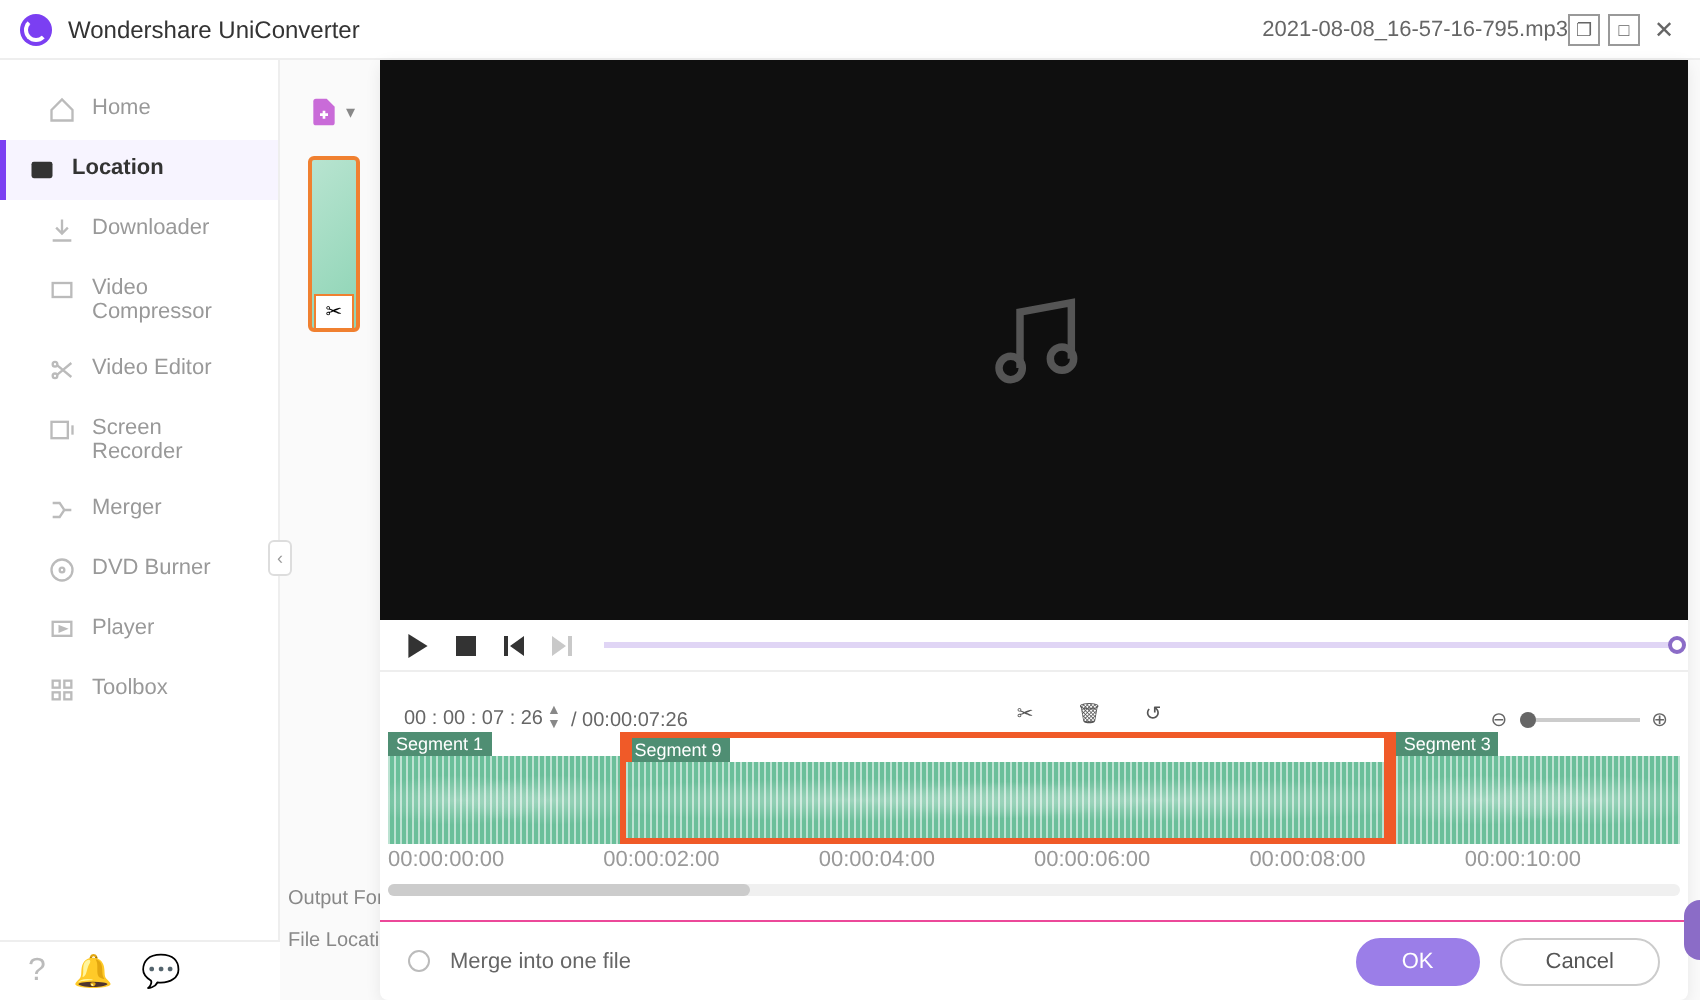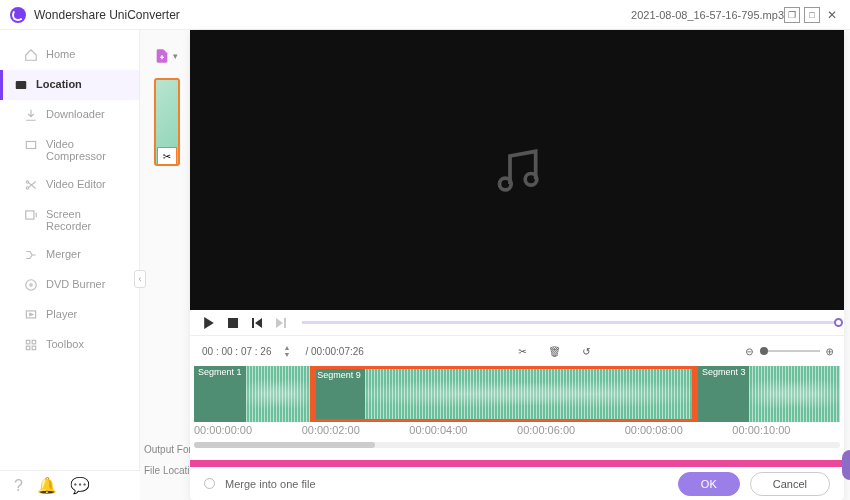--- a/index.html
+++ b/index.html
@@ -28,43 +28,43 @@
 .bottom-labels{position:absolute;left:4px;bottom:14px;font-size:10px;color:#888}
 .bottom-labels div{margin-bottom:10px}
 .editor{position:absolute;left:50px;right:6px;top:0;bottom:0;background:#fff;border-radius:4px;box-shadow:0 2px 8px rgba(0,0,0,.08);display:flex;flex-direction:column}
 .preview{flex:0 0 280px;background:#0f0f0f;display:flex;align-items:center;justify-content:center}
 .music-icon{color:#555}
 .controls{height:26px;display:flex;align-items:center;padding:0 10px;gap:6px;border-bottom:1px solid #eee}
 .ctrl-btn{width:18px;height:18px;background:none;border:none;cursor:pointer;display:flex;align-items:center;justify-content:center;color:#555}
 .progress{flex:1;height:3px;background:#e0d5f5;position:relative;margin-left:6px}
 .progress-fill{position:absolute;left:0;top:0;height:100%;width:0%;background:#8b6cc7}
 .progress-knob{position:absolute;right:-5px;top:-3px;width:9px;height:9px;border-radius:50%;background:#fff;border:2px solid #8b6cc7}
-.timerow{height:30px;display:flex;align-items:center;padding:0 10px;font-size:10px;color:#666;gap:10px}
+.timerow{height:30px;display:flex;align-items:flex-end;padding:0 10px;font-size:10px;color:#666;gap:0}
 .time-input{display:flex;gap:3px}
 .time-input span{padding:1px 2px}
 .stepper{width:12px;display:flex;flex-direction:column;font-size:7px;color:#888}
 .tool-icons{margin-left:auto;margin-right:auto;display:flex;gap:14px}
 .zoom-ctrl{display:flex;align-items:center;gap:6px}
 .zoom-track{width:60px;height:2px;background:#ccc;position:relative}
 .zoom-knob{position:absolute;left:0;top:-3px;width:8px;height:8px;border-radius:50%;background:#666}
 .waveform-area{height:56px;position:relative;margin:0 4px;overflow:hidden}
-.seg{position:absolute;top:0;bottom:0;display:flex;flex-direction:row}
+.seg{position:absolute;top:0;bottom:0;display:flex;flex-direction:column}
 .seg-label{font-size:9px;color:#fff;background:rgba(60,130,100,.9);padding:1px 4px;width:fit-content}
 .seg-wave{flex:1;background:#6bbf9a;position:relative;overflow:hidden}
 .seg.selected{border:3px solid #f05a28}
 .seg.selected .seg-handle{position:absolute;top:-3px;width:6px;height:calc(100% + 6px);background:#f05a28}
 .seg.selected .seg-handle.left{left:-3px}
 .seg.selected .seg-handle.right{right:-3px}
 .wave-lines{position:absolute;inset:0;background:repeating-linear-gradient(90deg,#fff 0,#fff 1px,transparent 1px,transparent 3px);opacity:.55}
 .wave-shape{position:absolute;inset:0;background:radial-gradient(ellipse at 30% 50%,rgba(255,255,255,.35),transparent 40%),radial-gradient(ellipse at 70% 50%,rgba(255,255,255,.35),transparent 40%)}
 .ruler{height:20px;display:flex;font-size:11px;color:#999;padding:2px 4px 0;position:relative}
 .ruler span{flex:1}
 .hscroll{height:6px;margin:0 4px;background:#f0f0f0;border-radius:3px;position:relative}
 .hscroll-thumb{position:absolute;left:0;top:0;height:100%;width:28%;background:#ccc;border-radius:3px}
-.footer{height:40px;display:flex;align-items:center;padding:0 14px;gap:10px;border-top:7px solid #ec4899;margin-top:auto}
+.footer{height:40px;display:flex;align-items:center;padding:0 14px;gap:10px;border-top:1px solid #ec4899;margin-top:auto}
 .chk{width:11px;height:11px;border:1px solid #bbb;border-radius:50%}
 .merge-label{font-size:11px;color:#666}
 .btn{height:24px;padding:0 22px;border-radius:12px;font-size:11px;cursor:pointer;border:1px solid #ccc;background:#fff;color:#555}
 .btn.primary{background:#9b7ee8;border-color:#9b7ee8;color:#fff}
 .footer .spacer{flex:1}
 .r-accent{position:absolute;right:0;bottom:20px;width:8px;height:30px;background:#8b6cc7;border-radius:8px 0 0 8px}
 </style>
 </head>
 <body>
 

